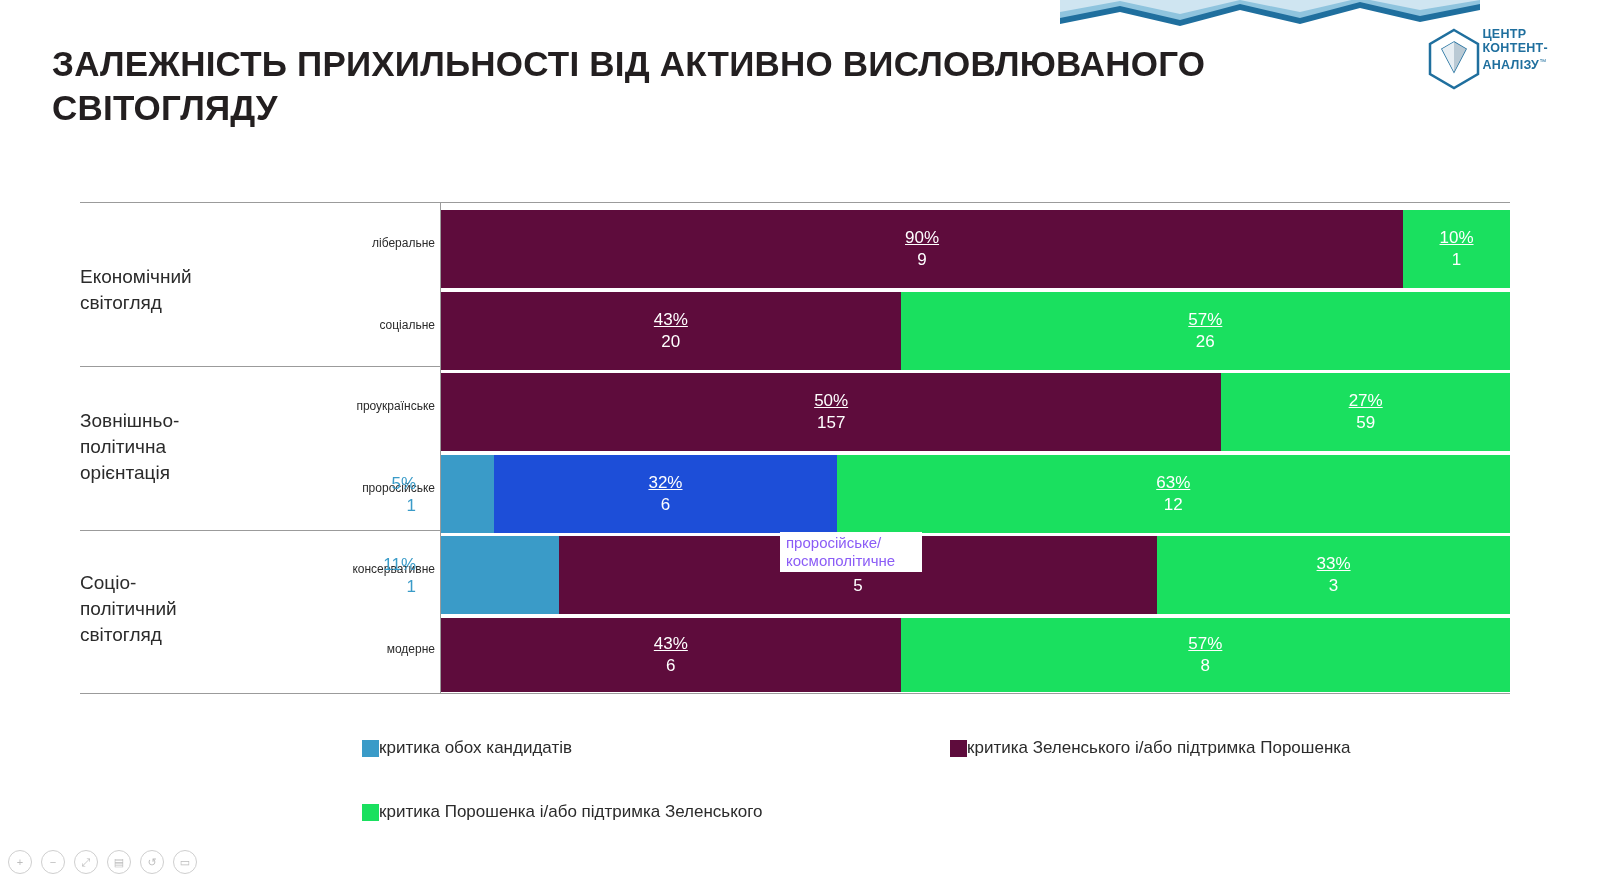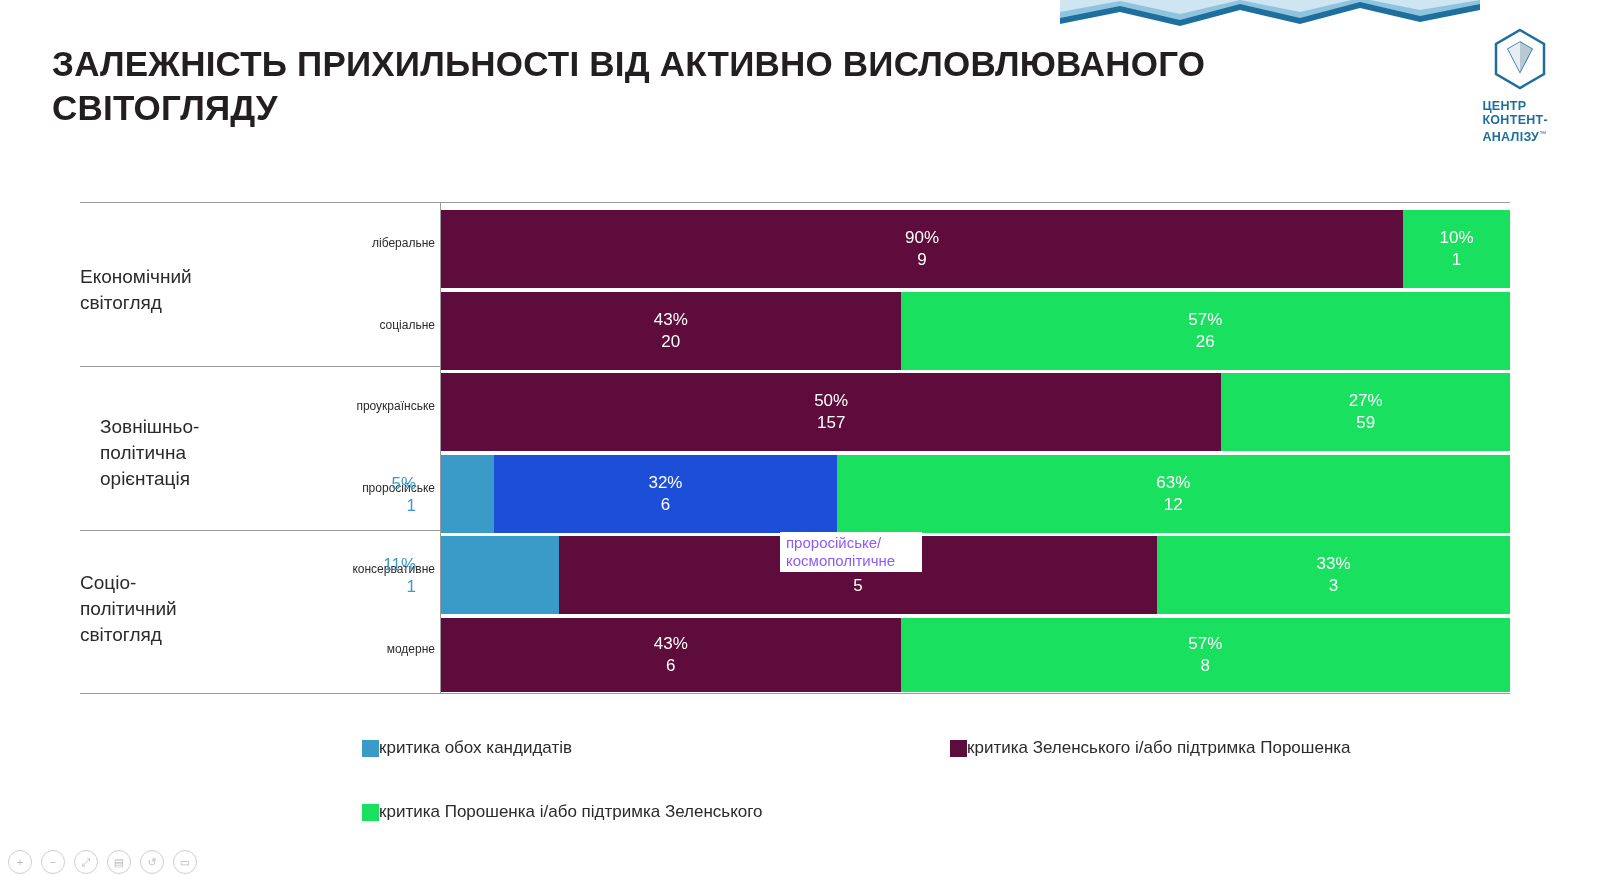--- a/index.html
+++ b/index.html
@@ -26,23 +26,21 @@
     overflow: hidden;
     pointer-events: none;
   }
 
   
   .logo {
     position: absolute;
     top: 28px;
     right: 52px;
     display: flex;
-    align-items: flex-end;
-    gap: 10px;
-    flex-direction: column;
+    align-items: flex-start;
   }
   .logo-mark {
     width: 56px;
     height: 62px;
   }
   .logo-text {
     font-size: 12.5px;
     line-height: 13.5px;
     font-weight: bold;
     color: #1f6f9e;
@@ -128,21 +126,21 @@
     position: relative;
     display: flex;
     flex-direction: column;
     align-items: center;
     justify-content: center;
     color: #ffffff;
     font-size: 17px;
     line-height: 22px;
     box-sizing: border-box;
   }
-  .seg .pct { font-weight: normal; }
+  .seg .pct { font-weight: normal; text-decoration: underline; }
   .seg .cnt { font-weight: normal; }
 
   
   .outside-label {
     position: absolute;
     text-align: right;
     width: 70px;
     font-size: 17px;
     line-height: 22px;
     color: #3a9bc8;
@@ -231,21 +229,21 @@
 <div class="chart">
 
   <div class="hline" style="top:0px;"></div>
   <div class="hline" style="top:164px;"></div>
   <div class="hline" style="top:328px;"></div>
   <div class="hline" style="top:491px;"></div>
 
   <div class="vline" style="top:0px; height:491px;"></div>
 
   <div class="group-label" style="top:62px;">Економічний світогляд</div>
-  <div class="group-label" style="top:212px;margin-left:20px;">Зовнішньо-політична орієнтація</div>
+  <div class="group-label" style="top:206px;">Зовнішньо-політична орієнтація</div>
   <div class="group-label" style="top:368px;">Соціо-політичний світогляд</div>
 
   <div class="row" style="top:8px; height:78px;">
     <div class="row-label" style="top:26px;">ліберальне</div>
     <div class="bars">
       <div class="seg" style="flex:0 0 90%; background:#5e0c3c;">
         <span class="pct">90%</span>
         <span class="cnt">9</span>
       </div>
       <div class="seg" style="flex:0 0 10%; background:#1ae05f;">

